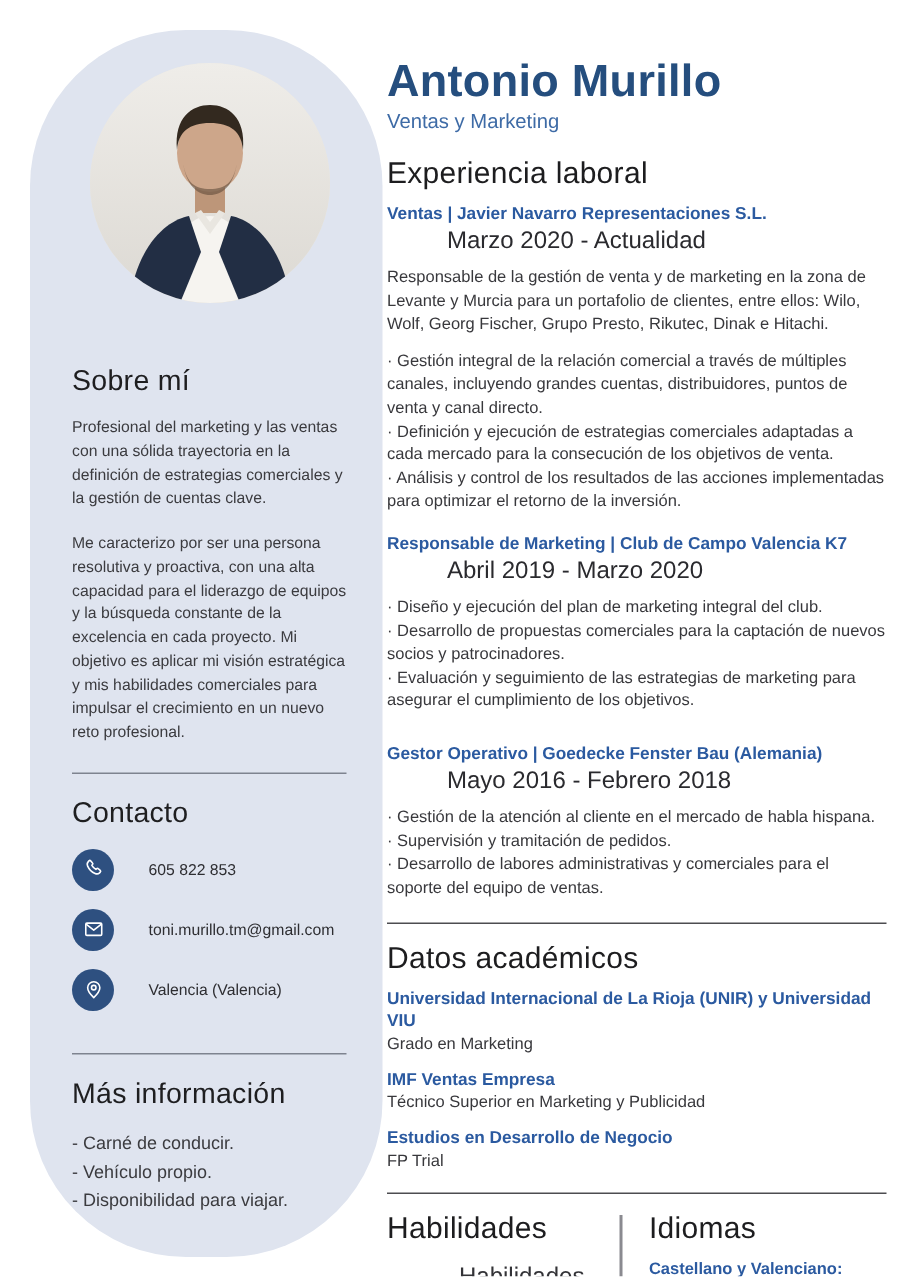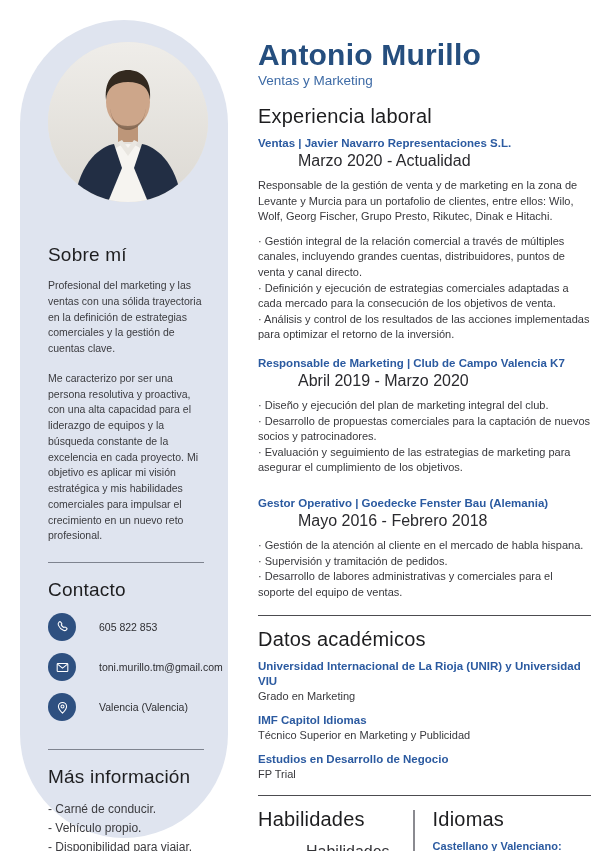--- a/index.html
+++ b/index.html
@@ -2,21 +2,21 @@
 <html><head>
 <meta charset="utf-8">
 <style>
   html,body{margin:0;padding:0;background:#ffffff;}
   .page{
     position:relative;width:603px;height:851px;background:#ffffff;overflow:hidden;
     font-family:"Liberation Sans", sans-serif;color:#333;
   }
   
   .sidebar{
-    position:absolute;left:20px;top:20px;width:208px;height:818px;
+    position:absolute;left:20px;top:20px;width:235px;height:818px;
     background:#dfe4ef;border-radius:104px;
   }
   .sidebar-inner{padding:22px 24px 0 28px;}
   .photo-wrap{
     width:160px;height:160px;border-radius:50%;overflow:hidden;
     margin:0 auto;display:block;background:#e9e7e2;
   }
   .side-heading{
     font-size:19px;font-weight:400;color:#1e1e20;margin:42px 0 12px;letter-spacing:.2px;
   }
@@ -169,21 +169,21 @@
 
     <hr class="main-divider">
 
     <h2 class="section-heading" style="margin-top:0;">Datos académicos</h2>
 
     <div class="edu">
       <div class="edu-school">Universidad Internacional de La Rioja (UNIR) y Universidad VIU</div>
       <div class="edu-degree">Grado en Marketing</div>
     </div>
     <div class="edu">
-      <div class="edu-school">IMF Capitol Idiomas</div>
+      <div class="edu-school">IMF Ventas Empresa</div>
       <div class="edu-degree">Técnico Superior en Marketing y Publicidad</div>
     </div>
     <div class="edu italic" style="margin-bottom:0;">
       <div class="edu-school">Estudios en Desarrollo de Negocio</div>
       <div class="edu-degree">FP Trial</div>
     </div>
 
     <hr class="main-divider">
 
     <div class="cols">

